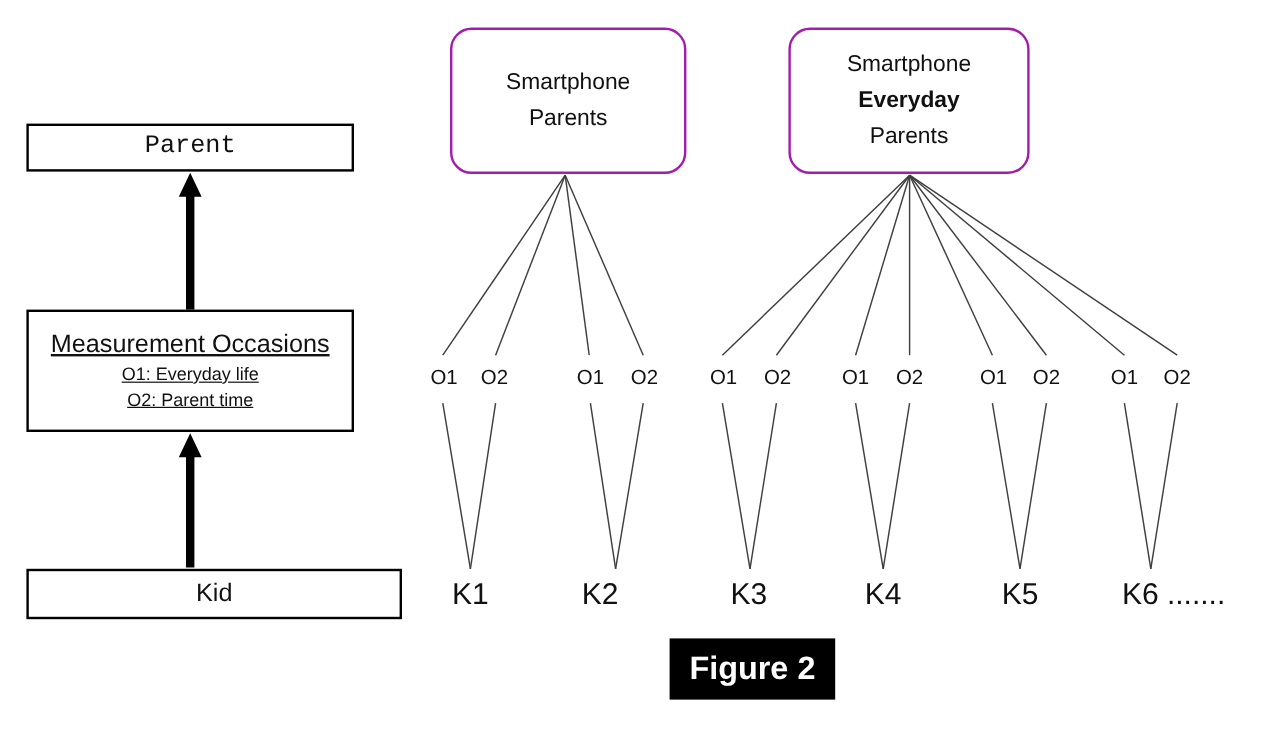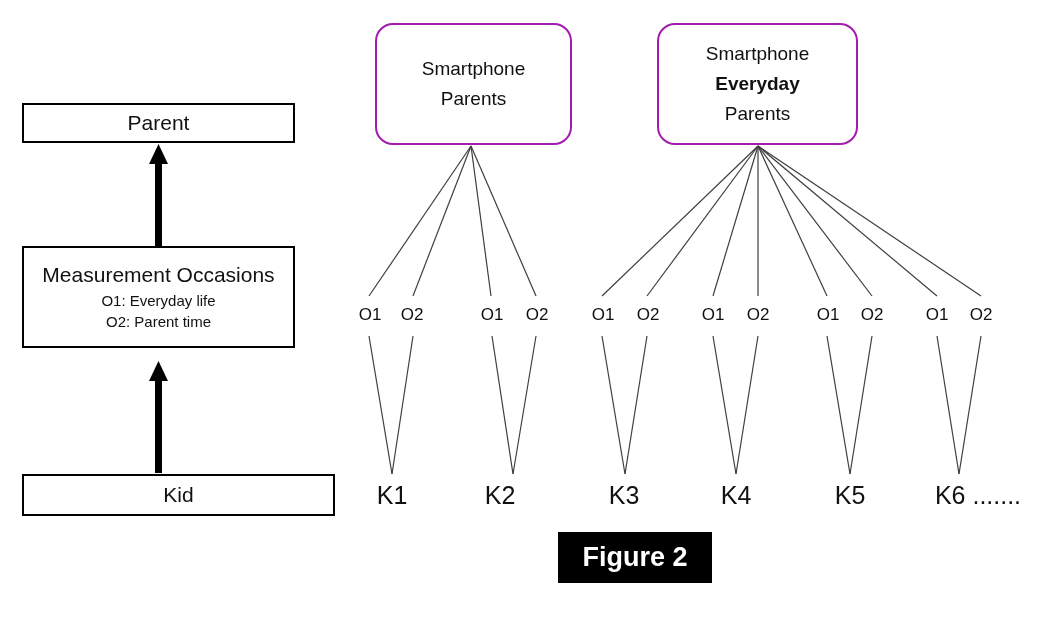--- a/index.html
+++ b/index.html
@@ -24,23 +24,23 @@
     position: absolute;
     background: #ffffff;
     border: 2px solid #000000;
     display: flex;
     flex-direction: column;
     align-items: center;
     justify-content: center;
     text-align: center;
   }
 
-  .parent-box   { left: 22px;  top: 103px; width: 273px; height: 40px;  }
+  .parent-box   { left: 22px;  top: 103px; width: 273px; height: 40px; font-family: Liberation Mono, monospace;  }
   .kid-box      { left: 22px;  top: 474px; width: 313px; height: 42px;  }
-  .measure-box  { left: 22px;  top: 246px; width: 273px; height: 102px; }
+  .measure-box  { left: 22px;  top: 258px; width: 273px; height: 102px; text-decoration: underline; }
 
   .box-label        { font-size: 21px; line-height: 24px; }
   .measure-title    { font-size: 21px; line-height: 26px; margin-bottom: 2px; }
   .measure-item     { font-size: 15px; line-height: 21px; }
 
   .group-box {
     position: absolute;
     top: 23px;
     height: 122px;
     background: #ffffff;
@@ -72,21 +72,21 @@
     top: 482px;
     transform: translateX(-50%);
     font-size: 25px;
     line-height: 26px;
     white-space: nowrap;
   }
 
   .caption {
     position: absolute;
     left: 558px; top: 532px;
-    width: 154px; height: 51px;
+    width: 138px; height: 51px;
     background: #000000;
     color: #ffffff;
     display: flex;
     align-items: center;
     justify-content: center;
     font-size: 27px;
     font-weight: bold;
   }
 </style>
 </head>

